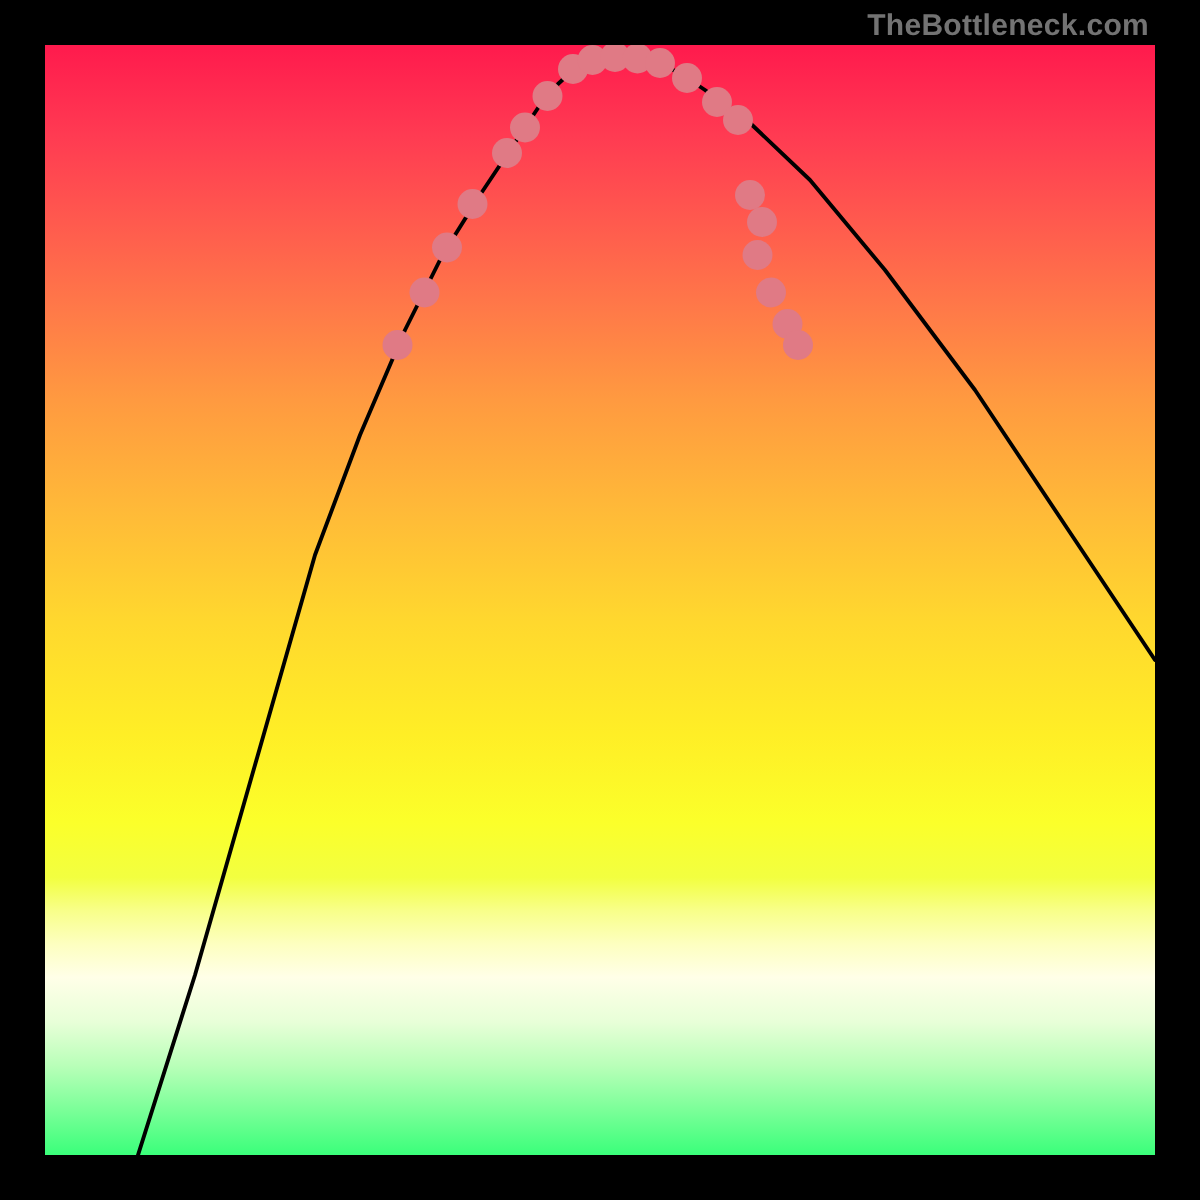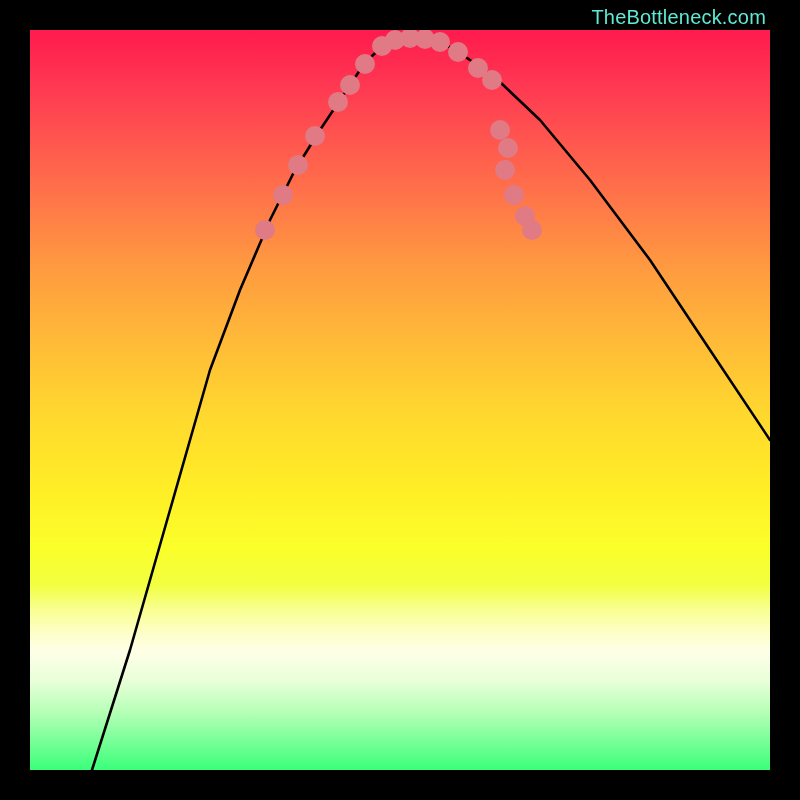--- a/index.html
+++ b/index.html
@@ -42,23 +42,23 @@
       #e8ffd8 88%,
       #b8ffb8 92%,
       #7aff98 96%,
       #3aff7a 100%
     );
   }
   .attribution {
     position: absolute;
     top: 6px;
     right: 34px;
-    color: #5eead4;
+    color: #737373;
     font-size: 20px;
-    font-weight: 400;
+    font-weight: 700;
     letter-spacing: 0.2px;
   }
   svg.curve {
     position: absolute;
     top: 30px;
     left: 30px;
     width: 740px;
     height: 740px;
   }
 </style>

